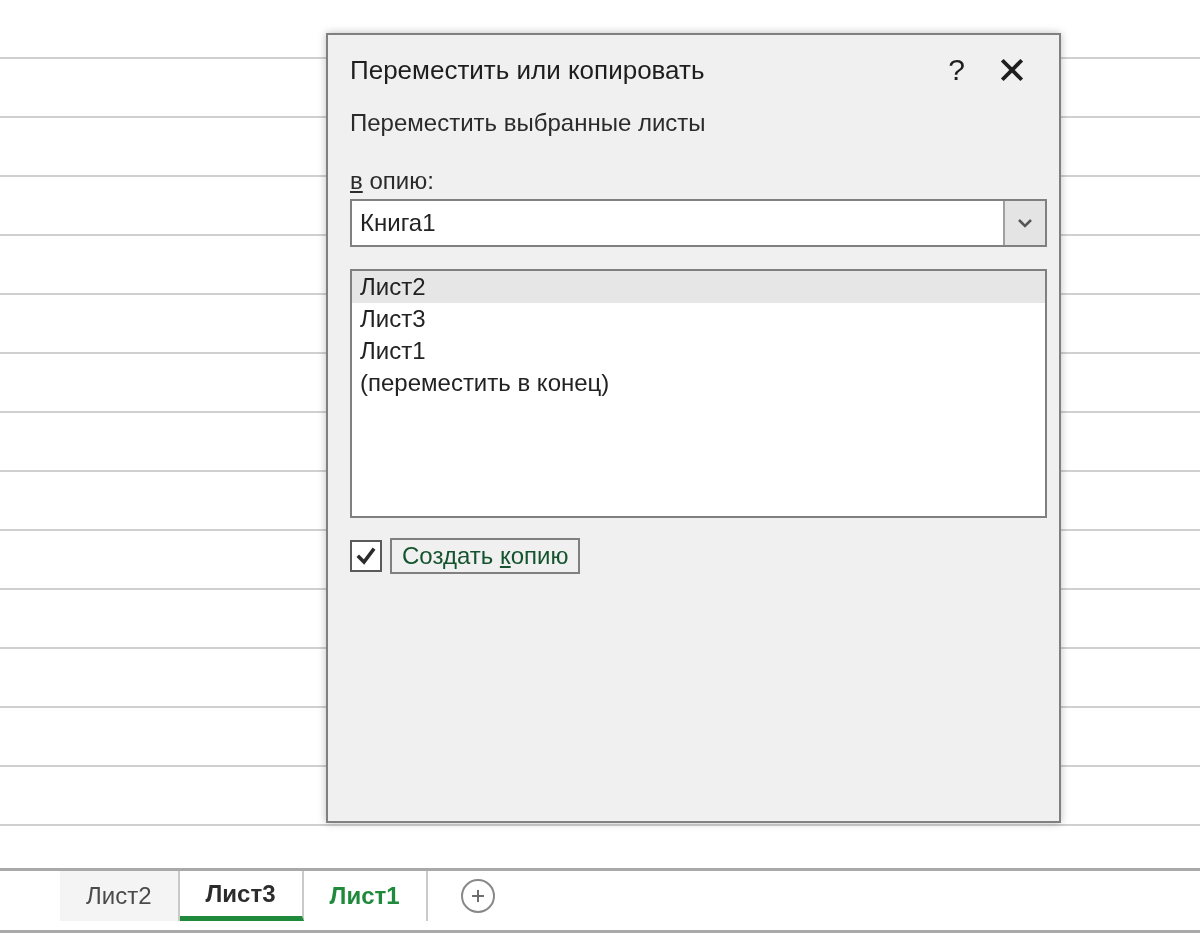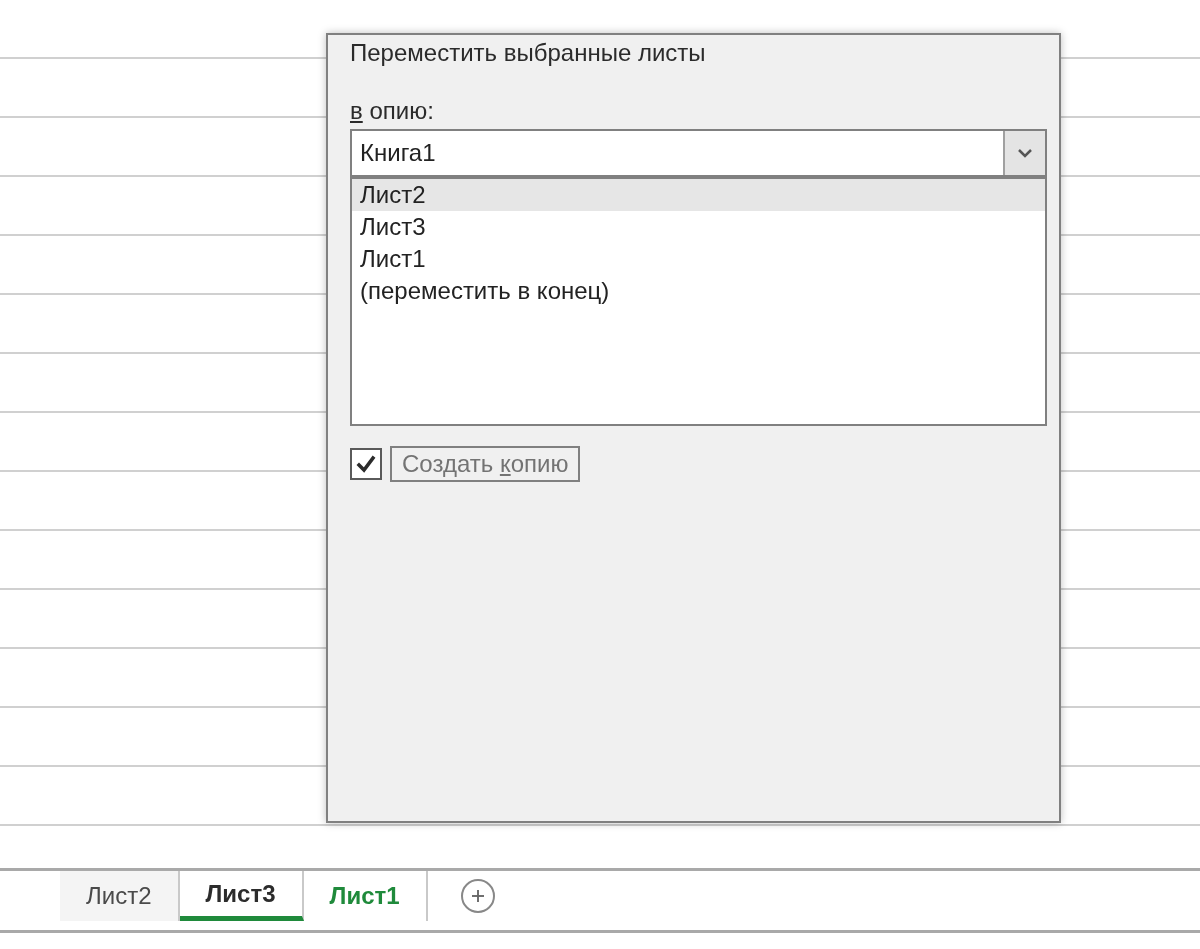--- a/index.html
+++ b/index.html
@@ -173,20 +173,21 @@
     margin-bottom: 4px;
   }
   .field-label .ul { text-decoration: underline; }
 
   .combo {
     display:flex;
     height:44px;
     border:2px solid #808080;
     background:#ffffff;
     align-items:stretch;
+    margin-bottom: 22px;
   }
   .combo-value {
     flex:1;
     padding: 0 8px;
     font-size:24px;
     display:flex;
     align-items:center;
     color:#222;
   }
   .combo-btn {
@@ -230,21 +231,21 @@
     background:#ffffff;
     display:flex;align-items:center;justify-content:center;
     cursor:pointer;
   }
   .chk svg{width:20px;height:20px;}
   .chk svg polyline{fill:none;stroke:#2b2b2b;stroke-width:3.5;stroke-linecap:square;}
   .chk-label-box{
     border:2px solid #808080;
     padding:2px 10px;
     font-size:24px;
-    color:#737373;
+    color:#14532d;
   }
   .chk-label-box .ul{text-decoration:underline;}
 
   .dlg-buttons{
     margin-top:auto;
     display:flex;
     justify-content:flex-end;
     gap:22px;
     padding: 0 0 24px 0;
   }
@@ -287,20 +288,32 @@
         </svg>
     </div>
   </div>
 </div>
 
 <div class="footer-cut">
   <span></span>
 </div>
 
 <div class="dialog">
+  <div class="dlg-titlebar">
+    <span class="dlg-title-text">Переместить или копировать</span>
+    <div class="dlg-help">
+      <span>?</span>
+    </div>
+    <div class="dlg-close">
+      <svg viewBox="0 0 24 24">
+        <line x1="3" y1="3" x2="21" y2="21"></line>
+        <line x1="21" y1="3" x2="3" y2="21"></line>
+      </svg>
+    </div>
+  </div>
 
   <div class="dlg-body">
     <div class="dlg-instruction">Переместить выбранные листы</div>
 
     <div class="field-label">
       <span class="ul">в</span><span> опию:</span>
     </div>
     <div class="combo">
       <div class="combo-value">Книга1</div>
       <div class="combo-btn">

